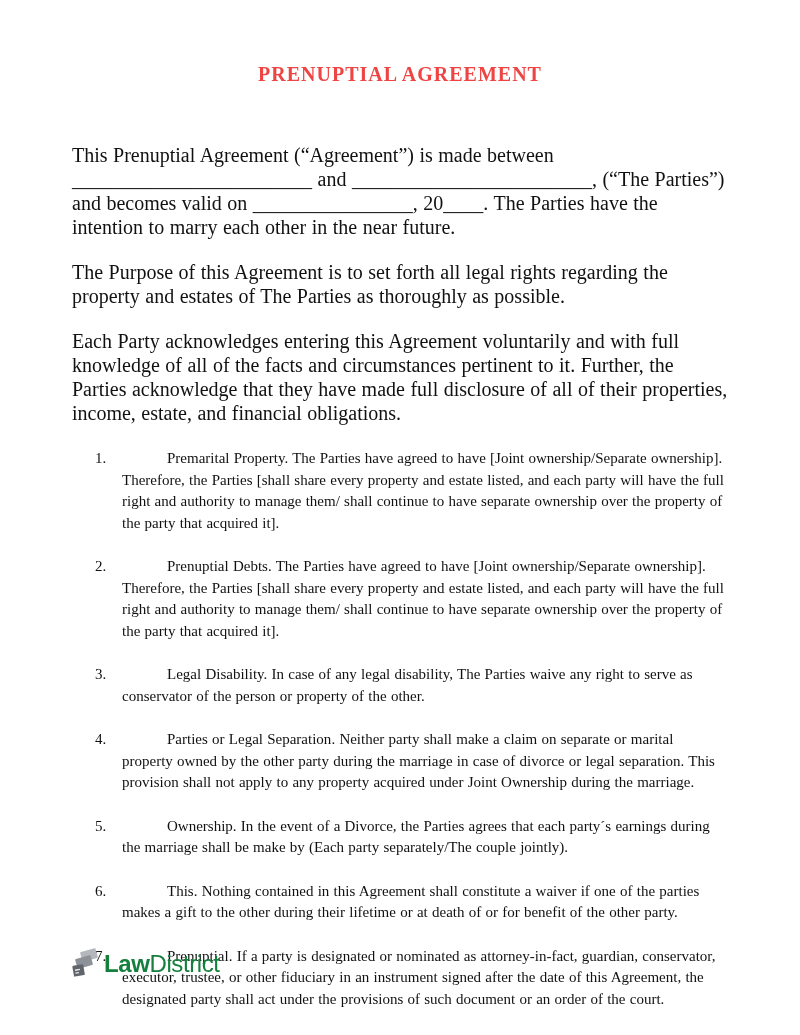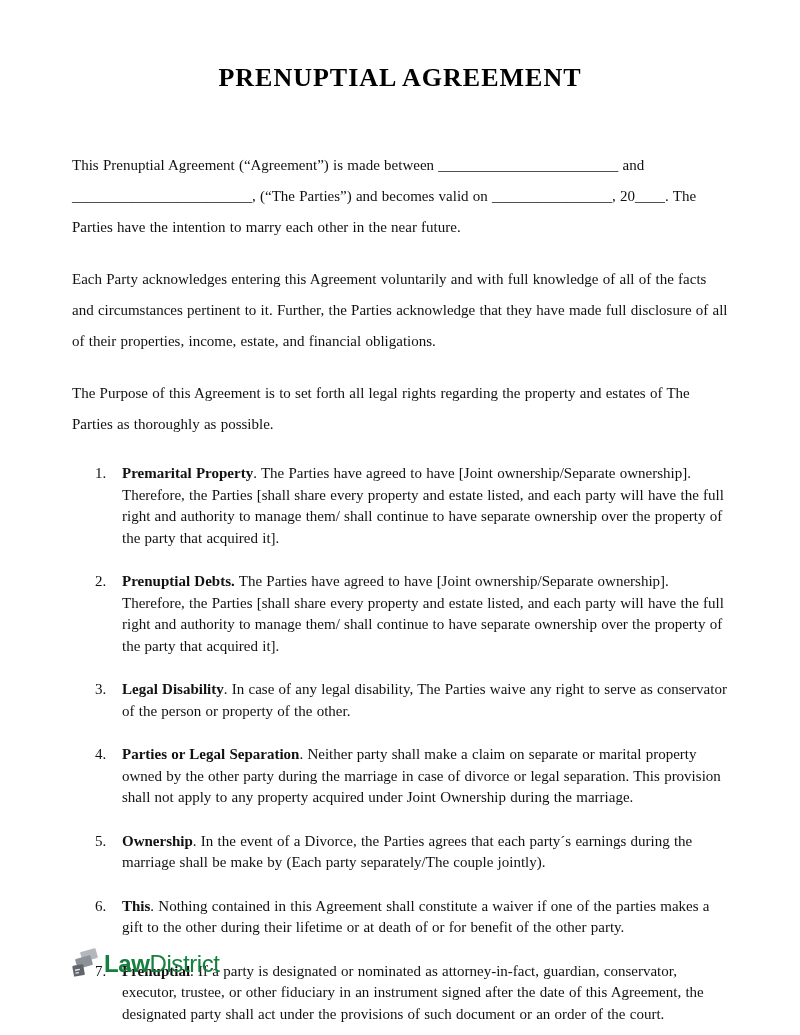--- a/index.html
+++ b/index.html
@@ -10,32 +10,32 @@
     position: relative;
     overflow: hidden;
     font-family: "Liberation Serif", serif;
     color: #111111;
   }
   .page {
     padding: 38px 72px 0 72px;
     box-sizing: border-box;
   }
   .doc-title {
-    font-size: 26px;
+    font-size: 20px;
     font-weight: bold;
     text-align: center;
     letter-spacing: 1px;
     margin: 24px 0 0 0;
     line-height: 1.2;
-    color: #000000;
+    color: #ef4444;
   }
   .body-copy { margin-top: 57px; }
   .para {
-    font-size: 15px;
-    line-height: 31px;
+    font-size: 20px;
+    line-height: 24px;
     margin: 0 0 21px 0;
     word-spacing: 0.5px;
   }
   .clauses { margin-top: 23px; }
   .clause {
     display: flex;
     margin: 0 0 22px 0;
   }
   .clause-num {
     flex: 0 0 auto;
@@ -44,21 +44,21 @@
     font-size: 15px;
     line-height: 21.5px;
   }
   .clause-text {
     flex: 1 1 auto;
     font-size: 15px;
     line-height: 21.5px;
     margin: 0;
     word-spacing: 0.5px;
   }
-  .clause-title { font-weight: bold; }
+  .clause-title { font-weight: normal; margin-left: 45px; }
   .footer-logo {
     position: absolute;
     left: 70px;
     top: 948px;
     display: flex;
     align-items: center;
   }
   .logo-icon { width: 30px; height: 32px; display: block; margin-right: 4px; }
   .logo-text {
     font-family: "Liberation Sans", sans-serif;
@@ -71,22 +71,22 @@
 </style>
 </head>
 <body>
 
 <div class="page">
 
   <h1 class="doc-title">PRENUPTIAL AGREEMENT</h1>
 
   <div class="body-copy">
     <p class="para">This Prenuptial Agreement (“Agreement”) is made between ________________________ and ________________________, (“The Parties”) and becomes valid on ________________, 20____. The Parties have the intention to marry each other in the near future.</p>
+    <p class="para">The Purpose of this Agreement is to set forth all legal rights regarding the property and estates of The Parties as thoroughly as possible.</p>
     <p class="para">Each Party acknowledges entering this Agreement voluntarily and with full knowledge of all of the facts and circumstances pertinent to it. Further, the Parties acknowledge that they have made full disclosure of all of their properties, income, estate, and financial obligations.</p>
-    <p class="para">The Purpose of this Agreement is to set forth all legal rights regarding the property and estates of The Parties as thoroughly as possible.</p>
 
     <div class="clauses">
 
       <div class="clause">
         <span class="clause-num">1.</span>
         <p class="clause-text"><b class="clause-title">Premarital Property</b><span>. The Parties have agreed to have [Joint ownership/Separate ownership]. Therefore, the Parties [shall share every property and estate listed, and each party will have the full right and authority to manage them/ shall continue to have separate ownership over the property of the party that acquired it].</span></p>
       </div>
 
       <div class="clause">
         <span class="clause-num">2.</span>

